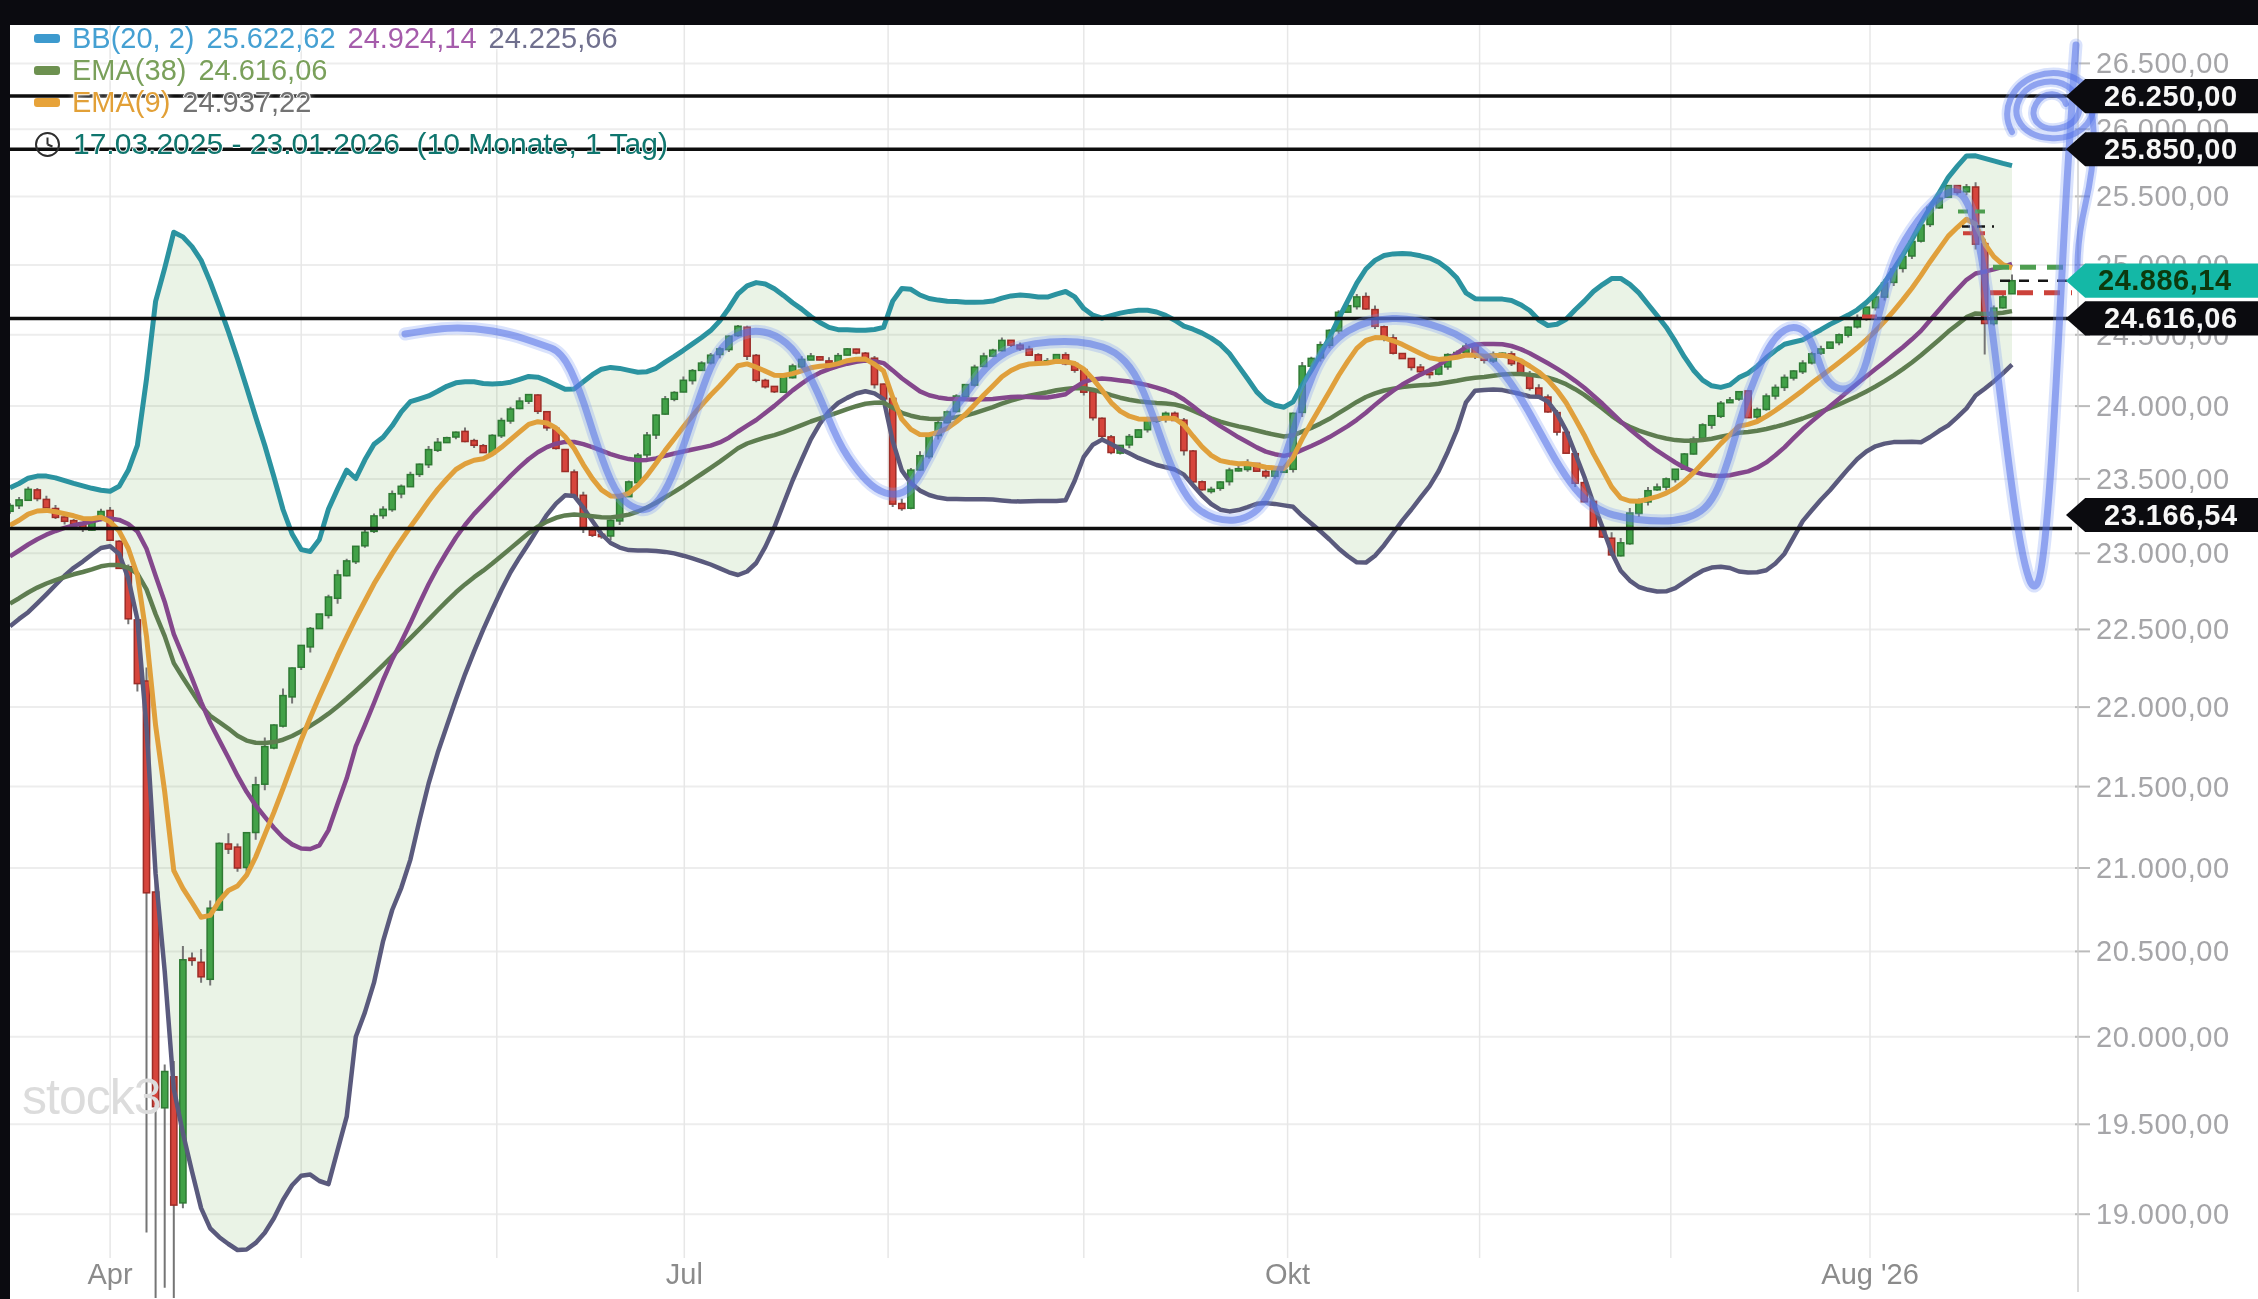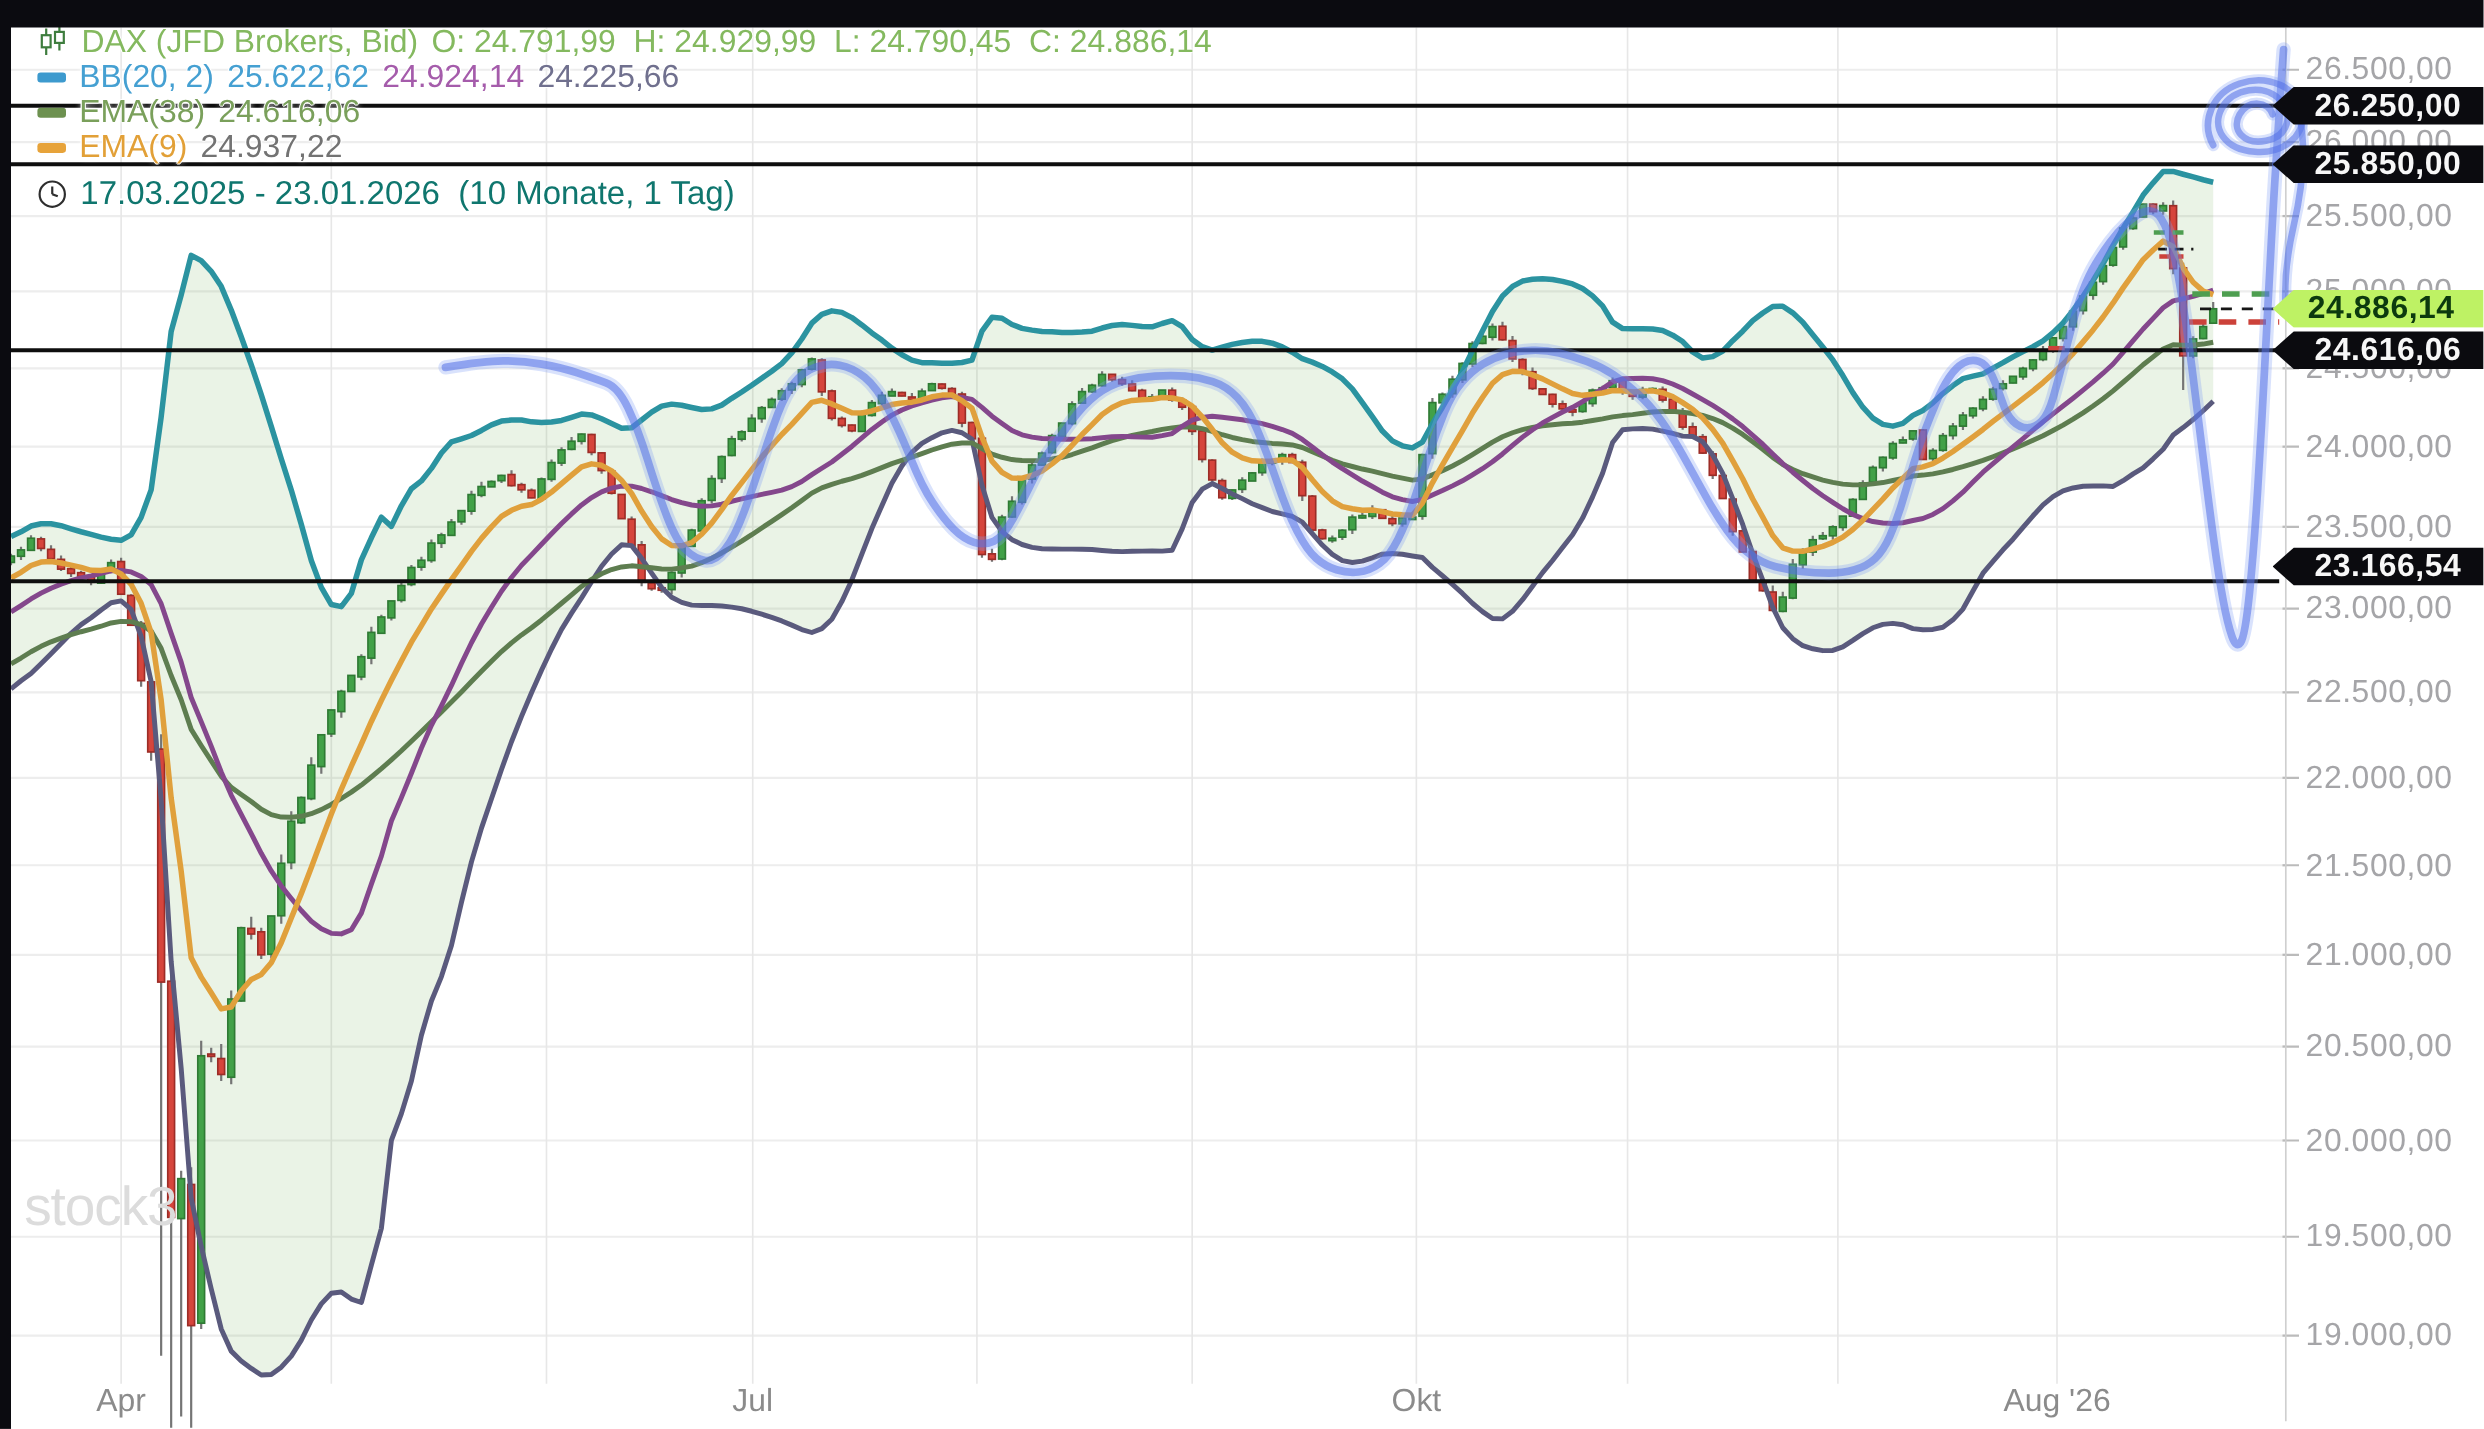--- a/index.html
+++ b/index.html
@@ -18,21 +18,21 @@
       text-shadow:0 1px 0 #fff,0 -1px 0 #fff,1px 0 0 #fff,-1px 0 0 #fff;}
   .tick-label{position:absolute;left:2096px;width:160px;height:32px;line-height:32px;
       font-size:29px;color:#a5a5a8;letter-spacing:0.5px;z-index:10;}
   .month-label{position:absolute;height:32px;line-height:32px;font-size:29px;color:#8b8b8b;
       transform:translateX(-50%);z-index:10;text-align:center;}
   .axis-tag{position:absolute;left:2066px;width:192px;height:38px;z-index:25;
       clip-path:polygon(0 50%,10% 5%,100% 5%,100% 95%,10% 95%);
       display:flex;align-items:center;padding-left:38px;box-sizing:border-box;
       font-size:29px;font-weight:bold;letter-spacing:0.5px;}
   .tag-line{background:#0b0b0f;color:#f7f7f7;}
-  .tag-current{background:#bef264;color:#0c3a0e;padding-left:32px;}
+  .tag-current{background:#14b8a6;color:#0c3a0e;padding-left:32px;}
   #watermark{position:absolute;left:22px;top:1068px;font-size:50px;font-weight:normal;
       color:#dcdcdc;letter-spacing:-1px;z-index:5;}
 </style>
 </head>
 <body>
 
 <div id="stage">
   <svg id="chart-svg" width="2258" height="1299" viewBox="0 0 2258 1299">
       <line x1="10" y1="63.4" x2="2078" y2="63.4" stroke="#ededed" stroke-width="2"></line>
       <line x1="2075" y1="63.4" x2="2090" y2="63.4" stroke="#bbbbbb" stroke-width="2"></line>
@@ -333,32 +333,20 @@
       </g>
     </svg>
 
   <div class="bar-top"></div>
   <div class="bar-left"></div>
 
   <div id="watermark">stock3</div>
 
   <div id="legend">
     <div class="legend-row">
-      <span style="display:inline-flex;">
-        <svg width="28" height="28" viewBox="0 0 28 28">
-          <line x1="8" y1="2" x2="8" y2="26" stroke="#3e7d3e" stroke-width="2"></line>
-          <rect x="4" y="8" width="8" height="11" fill="#fff" stroke="#3e7d3e" stroke-width="2"></rect>
-          <line x1="20" y1="0" x2="20" y2="22" stroke="#3e7d3e" stroke-width="2"></line>
-          <rect x="16" y="5" width="8" height="10" fill="#fff" stroke="#3e7d3e" stroke-width="2"></rect>
-        </svg>
-      </span>
-      <span style="color:#84b95f;">DAX (JFD Brokers, Bid)</span>
-      <span style="color:#84b95f;">O: 24.791,99  H: 24.929,99  L: 24.790,45  C: 24.886,14</span>
-    </div>
-    <div class="legend-row">
       <span class="swatch" style="background:#3d9ace;"></span>
       <span style="color:#45a0d2;">BB(20, 2)</span>
       <span style="color:#45a0d2;">25.622,62</span>
       <span style="color:#a55cab;">24.924,14</span>
       <span style="color:#70708e;">24.225,66</span>
     </div>
     <div class="legend-row">
       <span class="swatch" style="background:#6d9150;"></span>
       <span style="color:#7aa05b;">EMA(38)</span>
       <span style="color:#7aa05b;">24.616,06</span>

